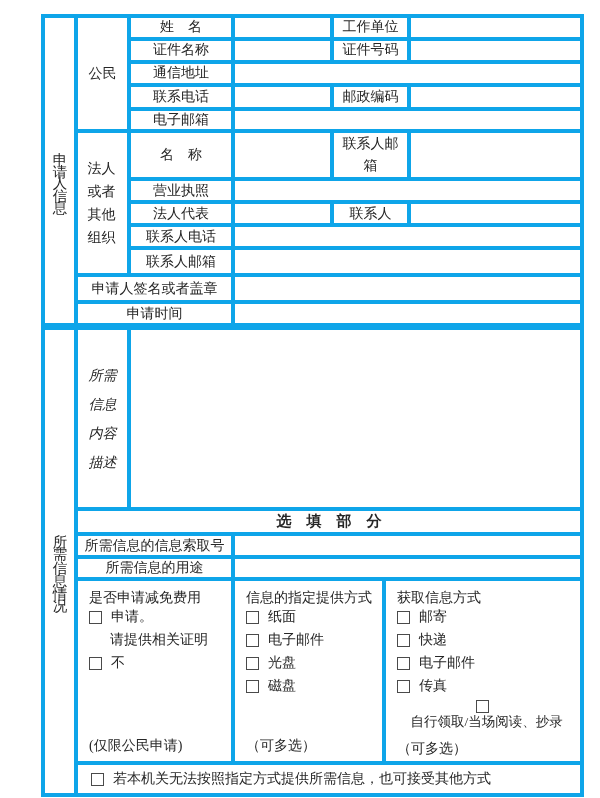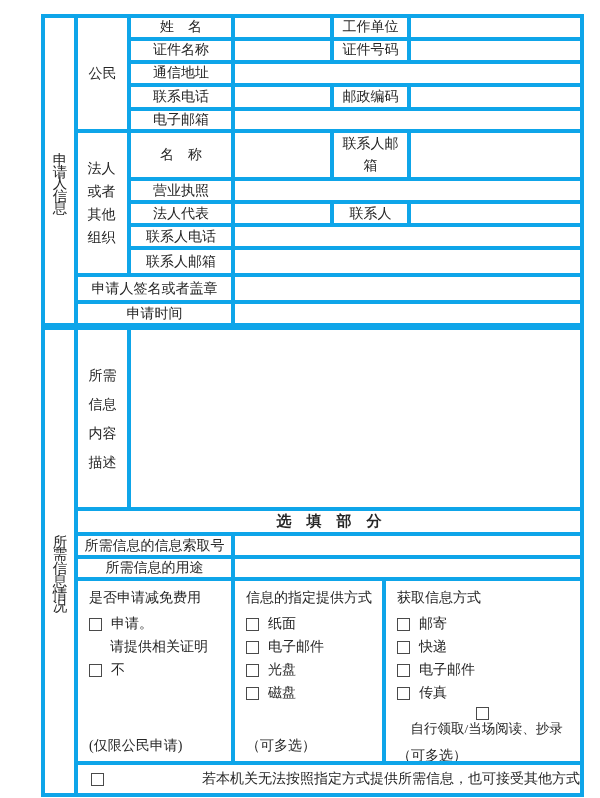--- a/index.html
+++ b/index.html
@@ -48,20 +48,21 @@
     width: 30px;
     margin: 0 auto;
     line-height: 23px;
     text-align: left;
   }
   .wrap-desc {
     width: 30px;
     margin: 12px auto;
     line-height: 29px;
     text-align: center;
+    font-style: italic;
   }
   .wrap-orgcode {
     width: 62px;
     margin: 0 auto;
     line-height: 22px;
     text-align: center;
   }
   .optional-title {
     font-weight: bold;
     font-size: 15px;
@@ -74,21 +75,20 @@
   }
   .opt-col {
     display: flex;
     flex-direction: column;
     height: 167px;
     padding: 7px 4px 6px 11px;
     box-sizing: content-box;
   }
   .col-title {
     line-height: 20px;
-    margin-bottom: 7px;
   }
   .opt-line {
     display: flex;
     align-items: center;
     line-height: 18px;
     margin-bottom: 5px;
     white-space: nowrap;
   }
   .opt-line.small { font-size: 13.5px; flex-direction: column; }
   .cb {
@@ -106,21 +106,20 @@
     margin-bottom: 5px;
   }
   .footnote-bottom { margin-top: auto; line-height: 18px; }
   .footnote-flow { margin-top: 4px; line-height: 18px; }
   .fallback-cell { text-align: left; }
   .fallback-inner {
     display: flex;
     align-items: center;
     padding-left: 13px;
     white-space: nowrap;
-    justify-content: space-between;
   }
 </style>
 </head>
 <body>
 
 <div class="form-wrap">
 
   <table class="tbl-a">
     <colgroup>
       <col style="width:33px">

